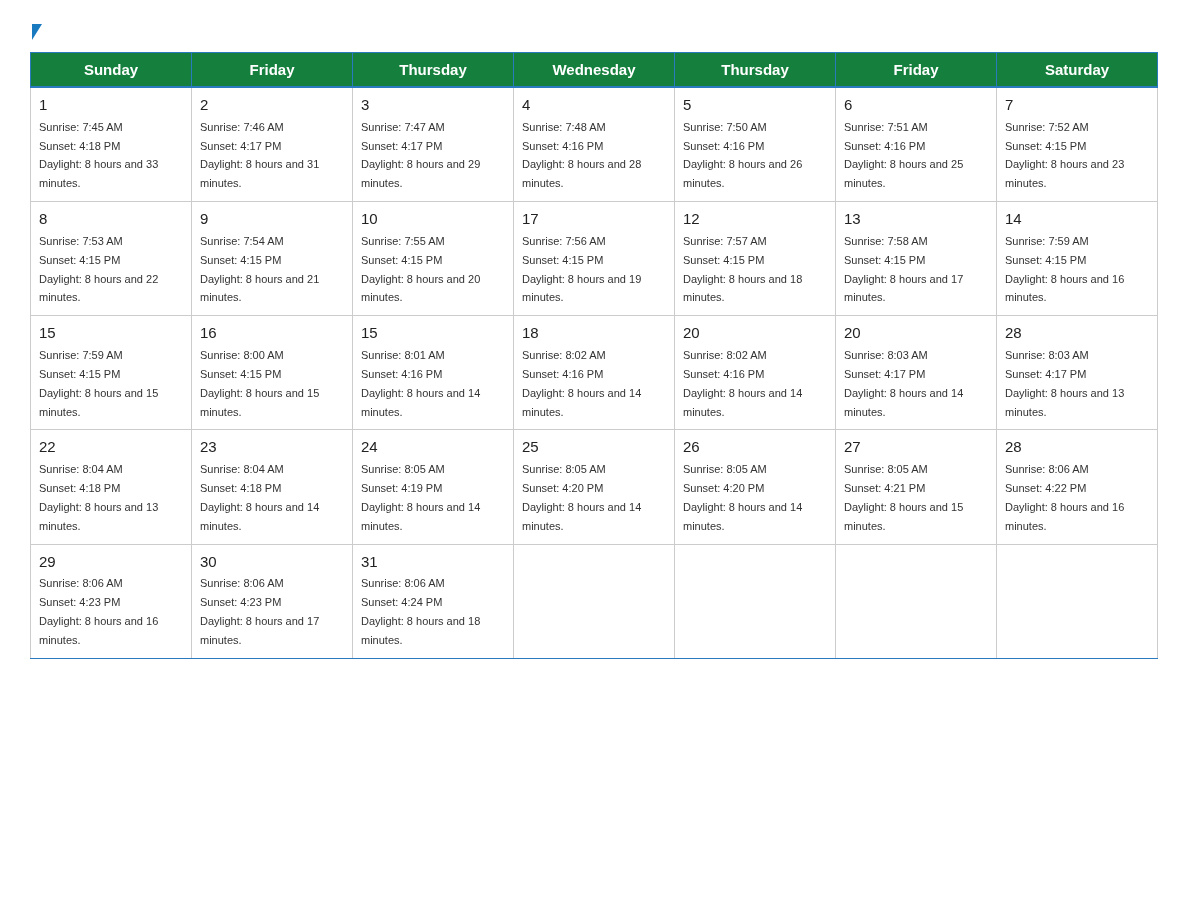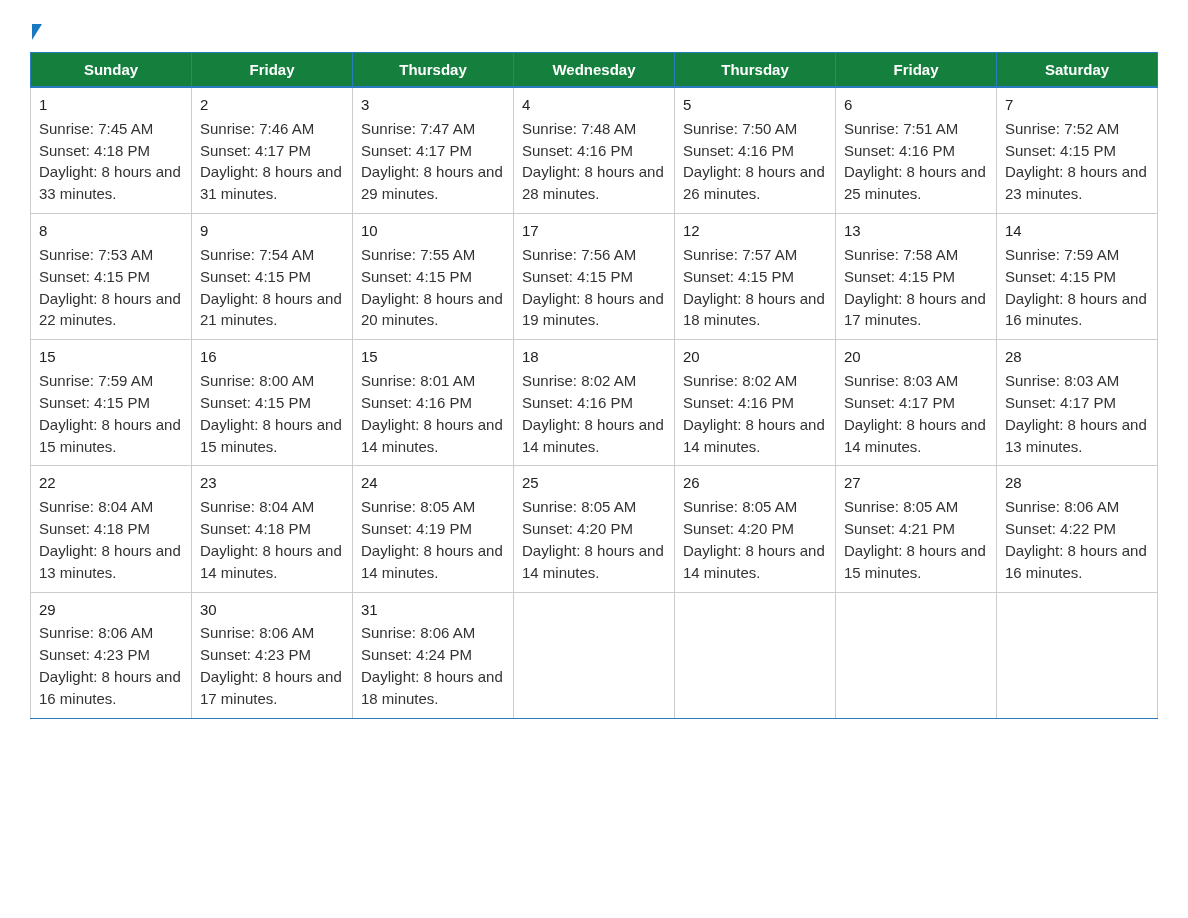--- a/index.html
+++ b/index.html
@@ -90,21 +90,21 @@
     }
     tbody tr td .day-num {
       font-size: 15px;
       font-weight: normal;
       color: #222;
       display: block;
       margin-bottom: 2px;
     }
     tbody tr td .day-info {
       color: #333;
-      font-size: 15px;
+      font-size: 11px;
     }
     tbody tr:last-child td {
       border-bottom: 1px solid #2a7abf;
     }
     thead tr th:first-child {
       border-left: 1px solid #2a7abf;
     }
     .top-border-row td {
       border-top: 2px solid #2a7abf !important;
     }

